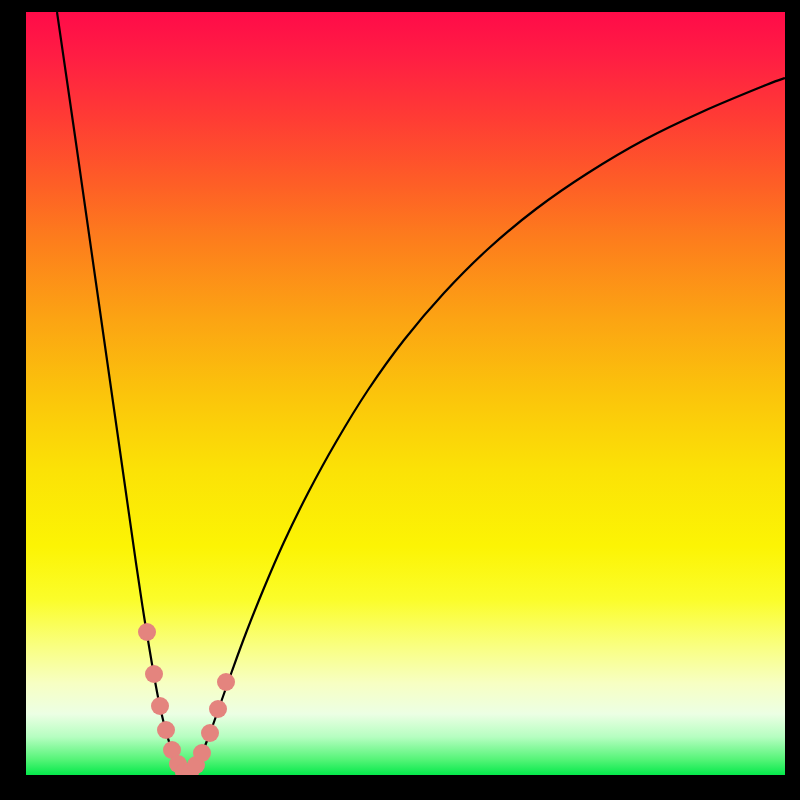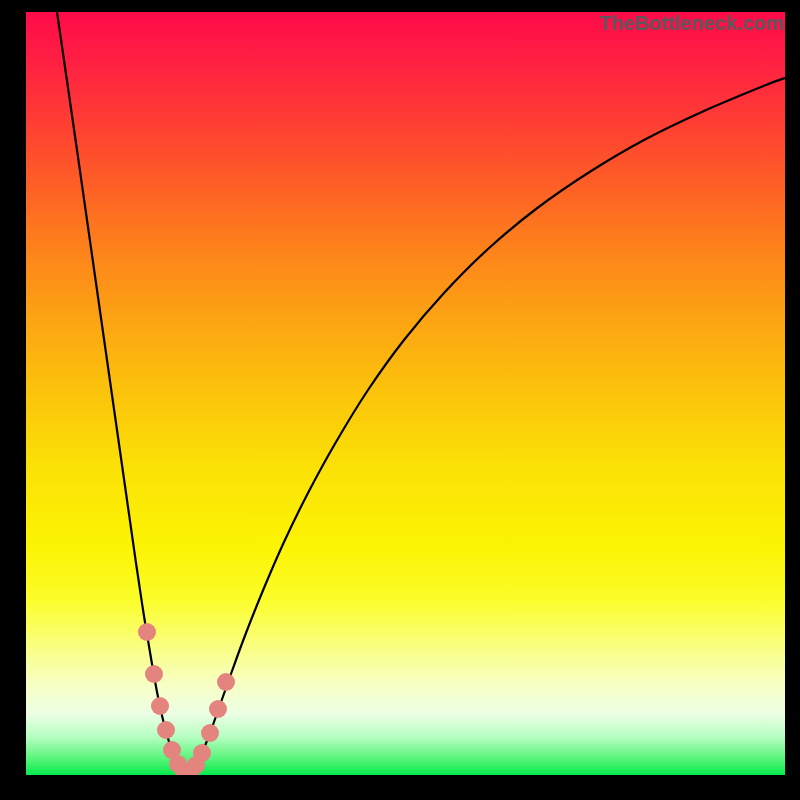--- a/index.html
+++ b/index.html
@@ -25,21 +25,20 @@
   }
   .watermark{position:absolute;right:16px;top:12px;font:700 20px Arial,Helvetica,sans-serif;color:#58595c;z-index:5;}
   svg.curve{position:absolute;left:26px;top:12px;width:759px;height:763px;z-index:3;}
   svg.dots{position:absolute;left:26px;top:12px;width:759px;height:763px;z-index:4;}
 </style>
 </head>
 <body>
 
 <div class="frame">
   <div class="plot"></div>
-  <div class="watermark">TheBottleneck.com</div>
 
   <svg class="curve" viewBox="0 0 759 763" preserveAspectRatio="none">
     <path id="path-left" fill="none" stroke="#000" stroke-width="2.2" d="M 31 0 C 32.5 10.333333333333334, 36.833333333333336 40.16666666666667, 40 62 C 43.166666666666664 83.83333333333333, 46.666666666666664 107.83333333333333, 50 131 C 53.333333333333336 154.16666666666666, 56.666666666666664 177.66666666666666, 60 201 C 63.333333333333336 224.33333333333334, 66.66666666666667 247.66666666666666, 70 271 C 73.33333333333333 294.3333333333333, 76.66666666666667 317.6666666666667, 80 341 C 83.33333333333333 364.3333333333333, 86.66666666666667 387.6666666666667, 90 411 C 93.33333333333333 434.3333333333333, 96.66666666666667 457.6666666666667, 100 481 C 103.33333333333333 504.3333333333333, 107 530.5, 110 551 C 113 571.5, 115.33333333333333 587.1666666666666, 118 604 C 120.66666666666667 620.8333333333334, 123.66666666666667 638.5, 126 652 C 128.33333333333334 665.5, 130 675, 132 685 C 134 695, 136 704, 138 712 C 140 720, 142.33333333333334 727.5, 144 733 C 145.66666666666666 738.5, 146.66666666666666 741.6666666666666, 148 745 C 149.33333333333334 748.3333333333334, 150.83333333333334 751, 152 753 C 153.16666666666666 755, 154 755.8333333333334, 155 757 C 156 758.1666666666666, 156.83333333333334 759.1666666666666, 158 760 C 159.16666666666666 760.8333333333334, 161.33333333333334 761.6666666666666, 162 762"></path>
     <path id="path-right" fill="none" stroke="#000" stroke-width="2.2" d="M 162 762 C 162.66666666666666 761.5, 164.66666666666666 760.5, 166 759 C 167.33333333333334 757.5, 168.33333333333334 756, 170 753 C 171.66666666666666 750, 173.66666666666666 746.3333333333334, 176 741 C 178.33333333333334 735.6666666666666, 181 729, 184 721 C 187 713, 190.33333333333334 703.3333333333334, 194 693 C 197.66666666666666 682.6666666666666, 201.66666666666666 671, 206 659 C 210.33333333333334 647, 214.66666666666666 634.8333333333334, 220 621 C 225.33333333333334 607.1666666666666, 231.66666666666666 591.1666666666666, 238 576 C 244.33333333333334 560.8333333333334, 250.66666666666666 545.8333333333334, 258 530 C 265.3333333333333 514.1666666666666, 273.3333333333333 497.6666666666667, 282 481 C 290.6666666666667 464.3333333333333, 300 447.1666666666667, 310 430 C 320 412.8333333333333, 330.6666666666667 395, 342 378 C 353.3333333333333 361, 365.3333333333333 344.1666666666667, 378 328 C 390.6666666666667 311.8333333333333, 404 296.1666666666667, 418 281 C 432 265.8333333333333, 446.6666666666667 251, 462 237 C 477.3333333333333 223, 493.3333333333333 209.66666666666666, 510 197 C 526.6666666666666 184.33333333333334, 544 172.5, 562 161 C 580 149.5, 598.6666666666666 138.33333333333334, 618 128 C 637.3333333333334 117.66666666666667, 657.6666666666666 108.16666666666667, 678 99 C 698.3333333333334 89.83333333333333, 726.5 78.5, 740 73 C 753.5 67.5, 755.8333333333334 67.16666666666667, 759 66"></path>
   </svg>
 
   <svg class="dots" viewBox="0 0 759 763" preserveAspectRatio="none">
     <g id="marker-group">
         <circle cx="121" cy="620" r="9" fill="#e4847e"></circle>
         <circle cx="128" cy="662" r="9" fill="#e4847e"></circle>

